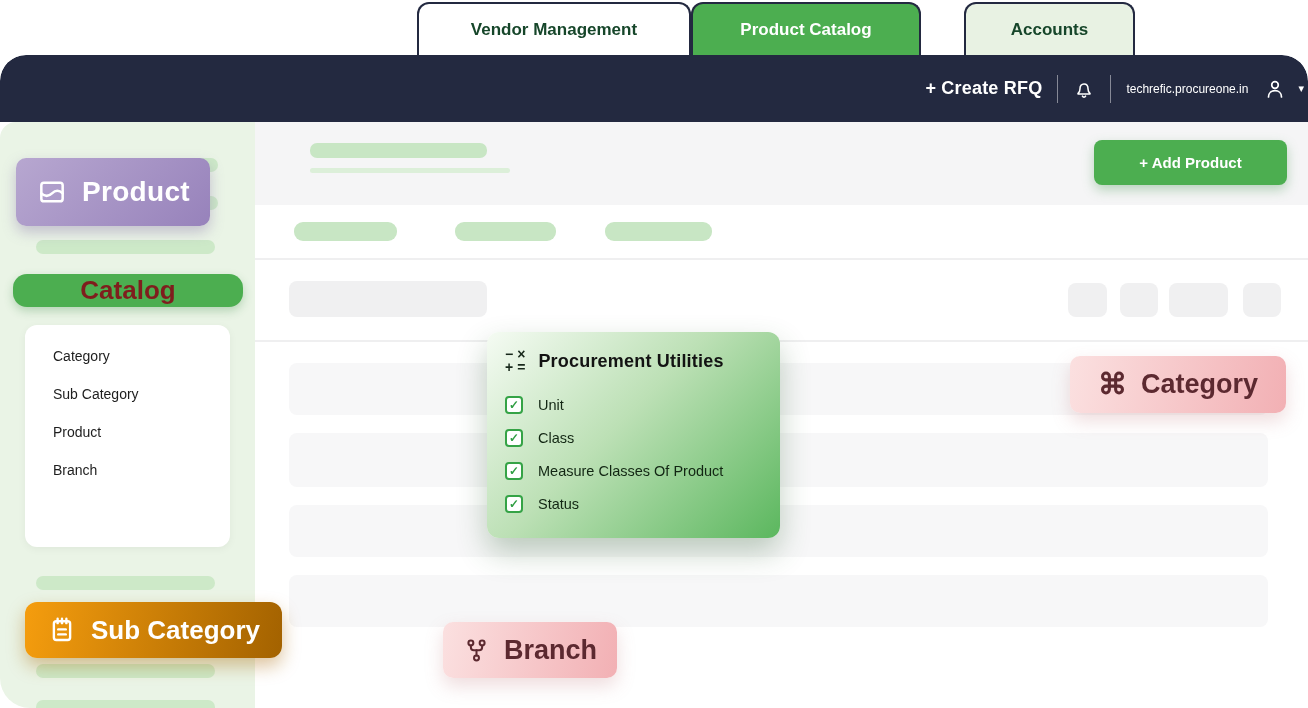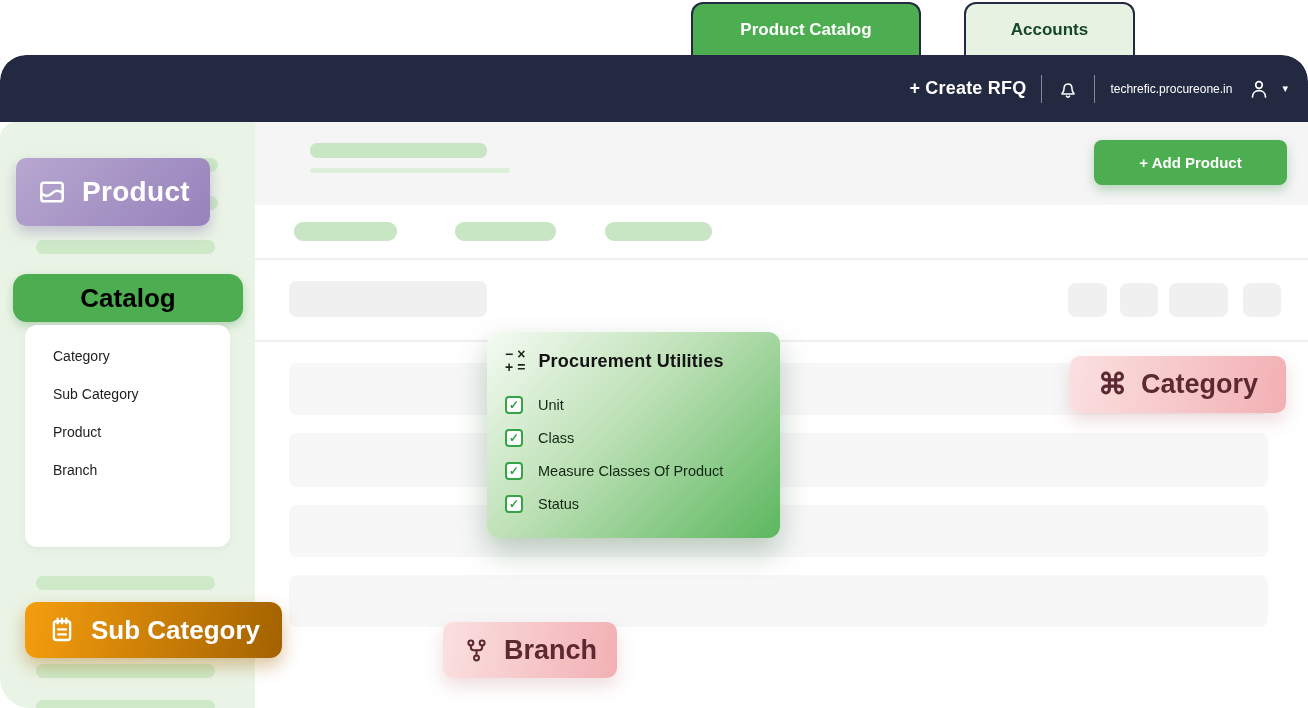--- a/index.html
+++ b/index.html
@@ -13,39 +13,39 @@
   .tab.active { background:#4cae50; color:#ffffff; }
   .tab.mint { background:#e8f2e3; }
 
   
   .frame { position:absolute; left:0; top:55px; width:1308px; height:653px;
            border-radius:26px 26px 30px 30px; overflow:hidden; background:#ffffff; }
 
   
   .navbar { position:absolute; left:0; top:0; width:1308px; height:67px; background:#232940;
             border-radius:26px 26px 0 0; display:flex; align-items:center; justify-content:flex-end;
-            padding-right:20px; gap:15px; color:#fff; }
+            padding-right:4px; gap:15px; color:#fff; }
   .nav-link { font-size:18px; font-weight:600; letter-spacing:.2px; cursor:pointer; }
   .nav-sep { width:1px; height:28px; background:rgba(255,255,255,.45); }
   .nav-icon { display:flex; align-items:center; cursor:pointer; }
   .nav-domain { font-size:12px; font-weight:400; cursor:pointer; }
   .caret { font-size:11px; margin-left:-4px; cursor:pointer; }
 
   
   .sidebar { position:absolute; left:0; top:67px; width:255px; height:586px; background:#eaf4e6;
              border-top-left-radius:16px; }
   .skel-pill { position:absolute; background:#cde9c8; border-radius:7px; }
   .product-btn { position:absolute; left:16px; top:103px; width:194px; height:68px; border-radius:10px;
                  background:linear-gradient(135deg,#b7a7d0 0%,#9782bb 100%);
                  display:flex; align-items:center; justify-content:center; gap:14px;
                  color:#fff; font-size:28px; font-weight:800; letter-spacing:.3px;
                  box-shadow:0 6px 14px rgba(120,95,160,.35); cursor:pointer; }
-  .catalog-btn { position:absolute; left:13px; top:219px; width:230px; height:48px; border-radius:14px;
+  .catalog-btn { position:absolute; left:13px; top:219px; width:230px; height:33px; border-radius:14px;
                  background:#4cae50; display:flex; align-items:center; justify-content:center;
-                 color:#000000; font-size:26px; font-weight:800; box-shadow:0 4px 10px rgba(60,140,70,.30); cursor:pointer; }
+                 color:#7f1d1d; font-size:26px; font-weight:800; box-shadow:0 4px 10px rgba(60,140,70,.30); cursor:pointer; }
   .side-panel { position:absolute; left:25px; top:270px; width:205px; height:222px; background:#ffffff;
                 border-radius:12px; box-shadow:0 2px 8px rgba(0,0,0,.05); padding-top:12px; }
   .side-item { height:38px; display:flex; align-items:center; padding-left:28px; font-size:14px;
                color:#1d1d1d; cursor:pointer; }
   .subcat-btn { position:absolute; left:25px; top:547px; width:257px; height:56px; border-radius:12px;
                 background:linear-gradient(100deg,#f59d0e 0%,#a36200 100%);
                 display:flex; align-items:center; justify-content:center; gap:14px;
                 color:#fff; font-size:26px; font-weight:800; box-shadow:0 8px 18px rgba(170,105,10,.40);
                 cursor:pointer; z-index:5; }
 
@@ -89,20 +89,21 @@
                   background:linear-gradient(100deg,#f29200 0%,#8f4e00 100%);
                   display:flex; align-items:center; justify-content:center; gap:14px;
                   color:#fff; font-size:27px; font-weight:800;
                   box-shadow:0 10px 22px rgba(160,95,10,.40); z-index:6; cursor:pointer; }
 </style>
 </head>
 <body>
 
 <div class="stage">
 
+  <div class="tab" style="left:417px; width:274px;">Vendor Management</div>
   <div class="tab active" style="left:691px; width:230px;">Product Catalog</div>
   <div class="tab mint" style="left:964px; width:171px;">Accounts</div>
 
   <div class="frame">
 
     <div class="navbar">
       <span class="nav-link">+ Create RFQ</span>
       <span class="nav-sep"></span>
       <span class="nav-icon">
         <svg width="22" height="22" viewBox="0 0 24 24" fill="none" stroke="#ffffff" stroke-width="1.7" stroke-linecap="round" stroke-linejoin="round">

